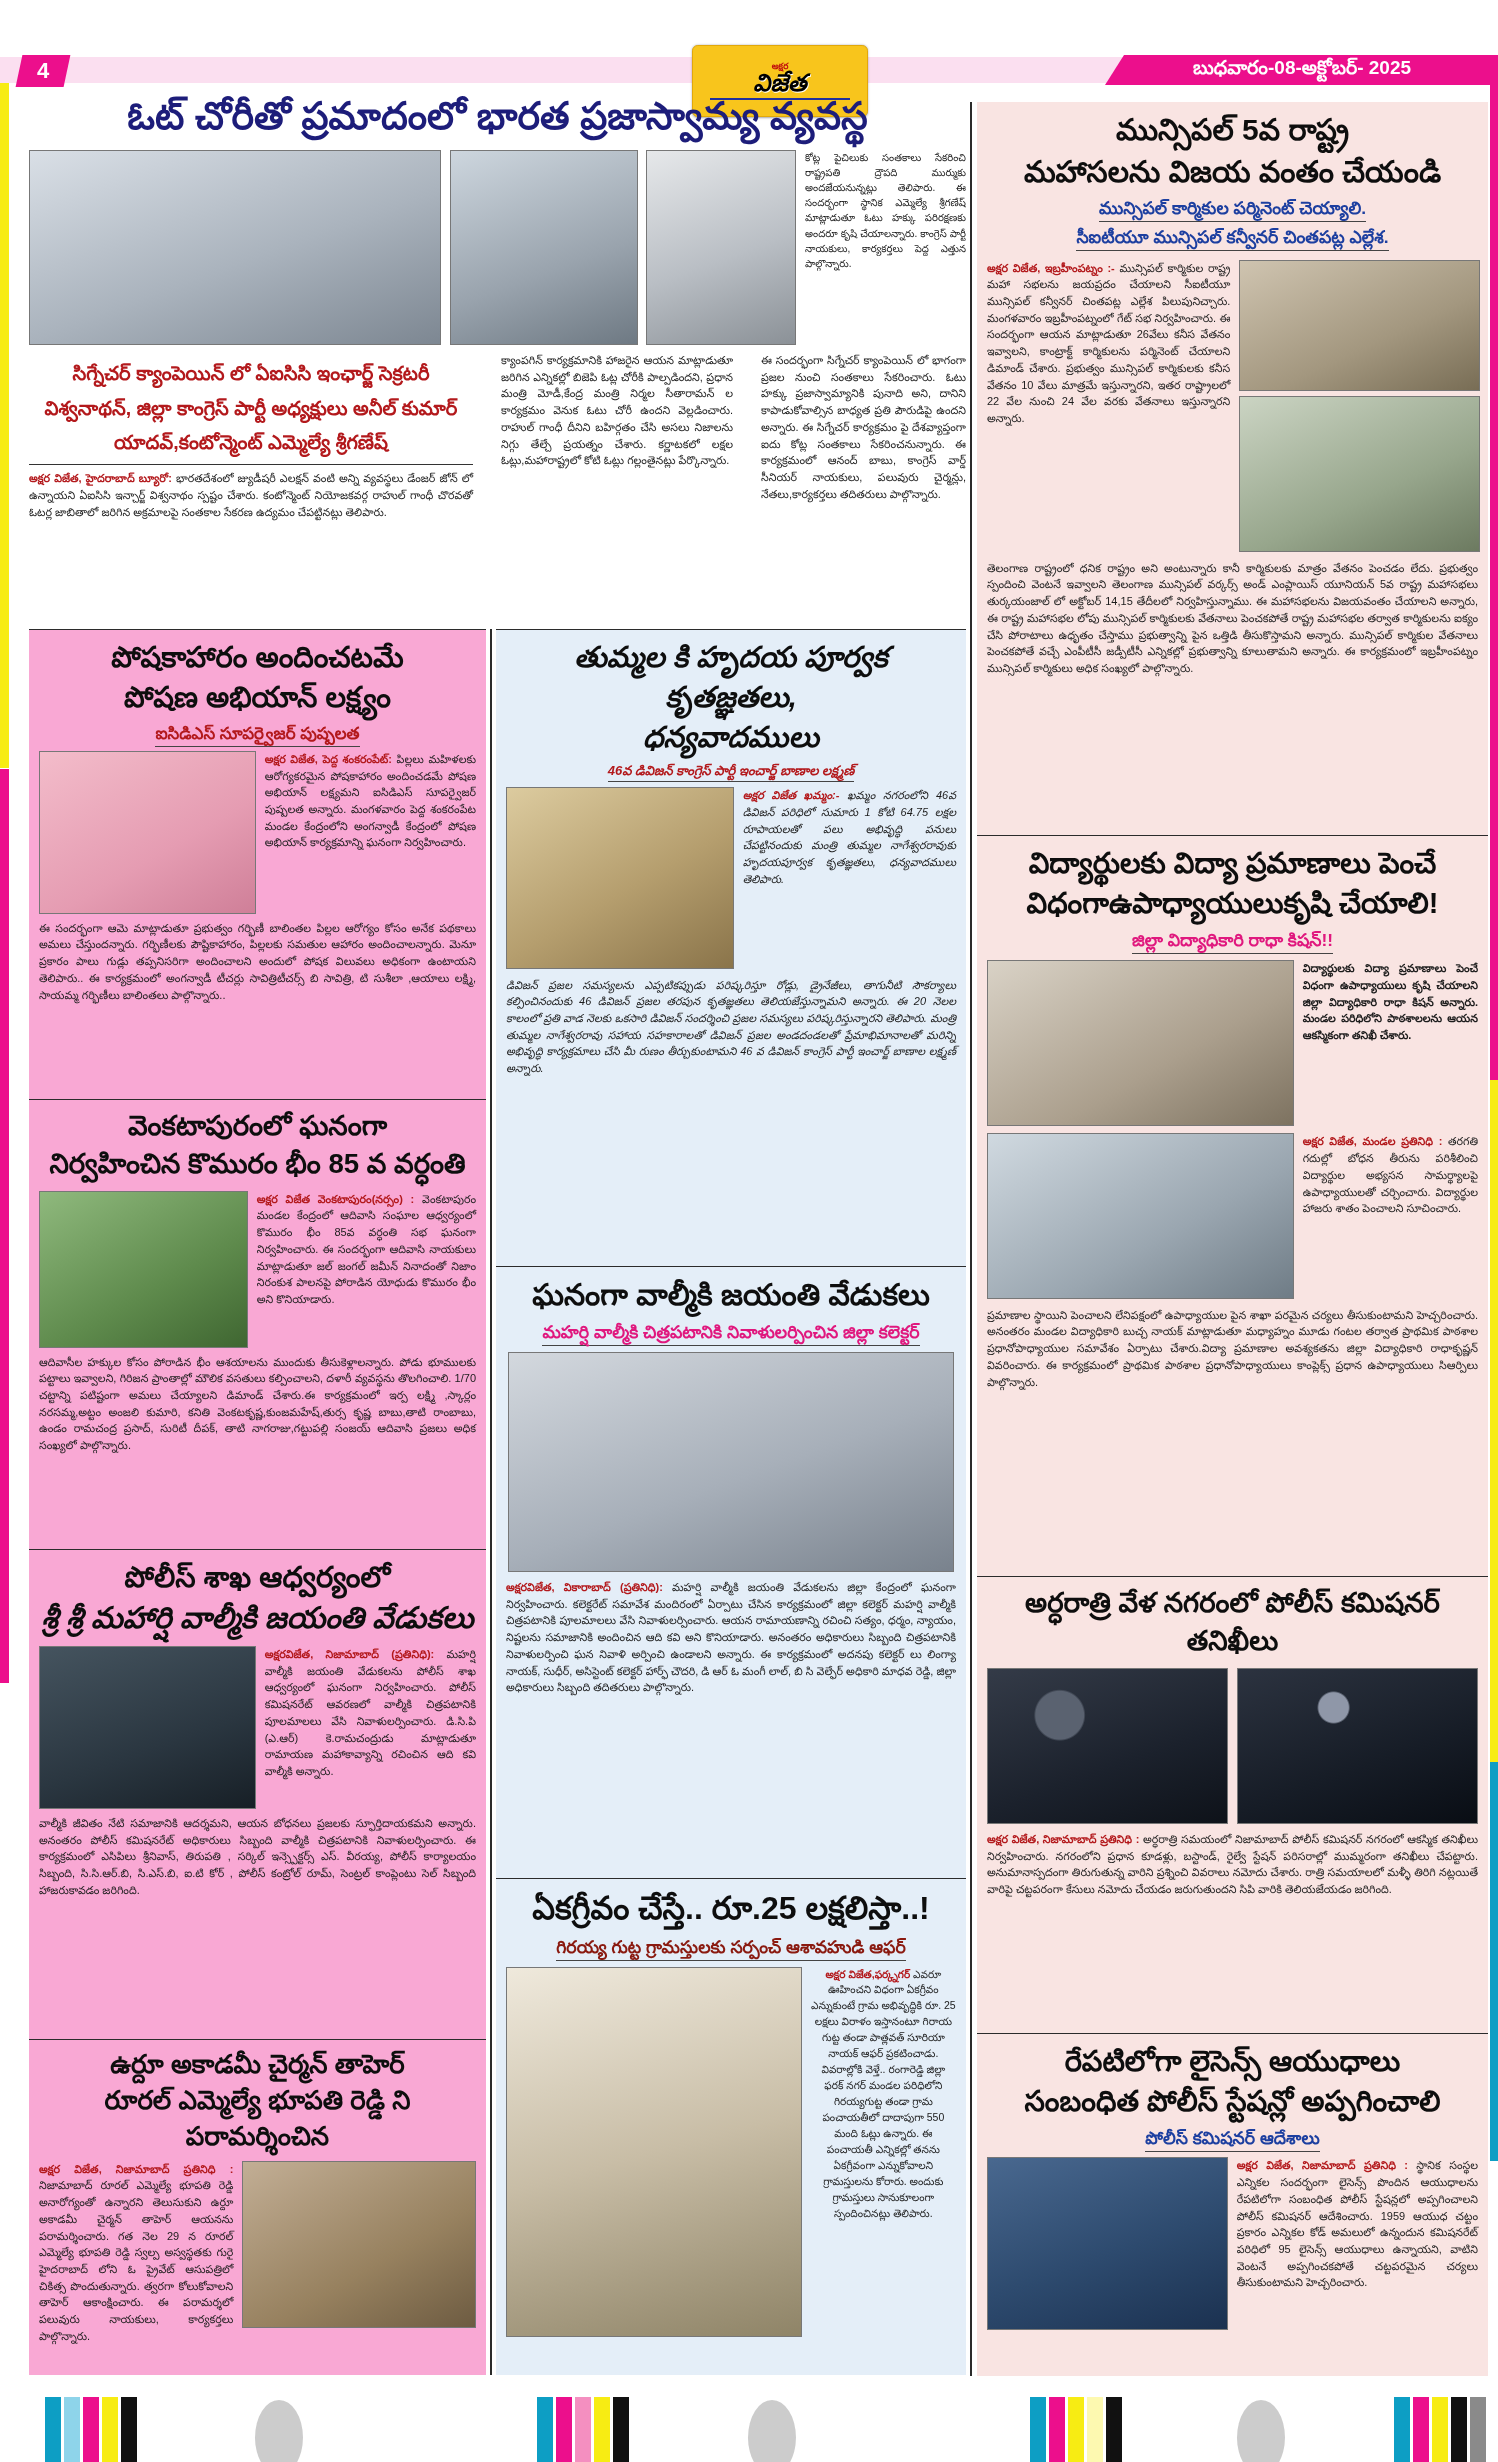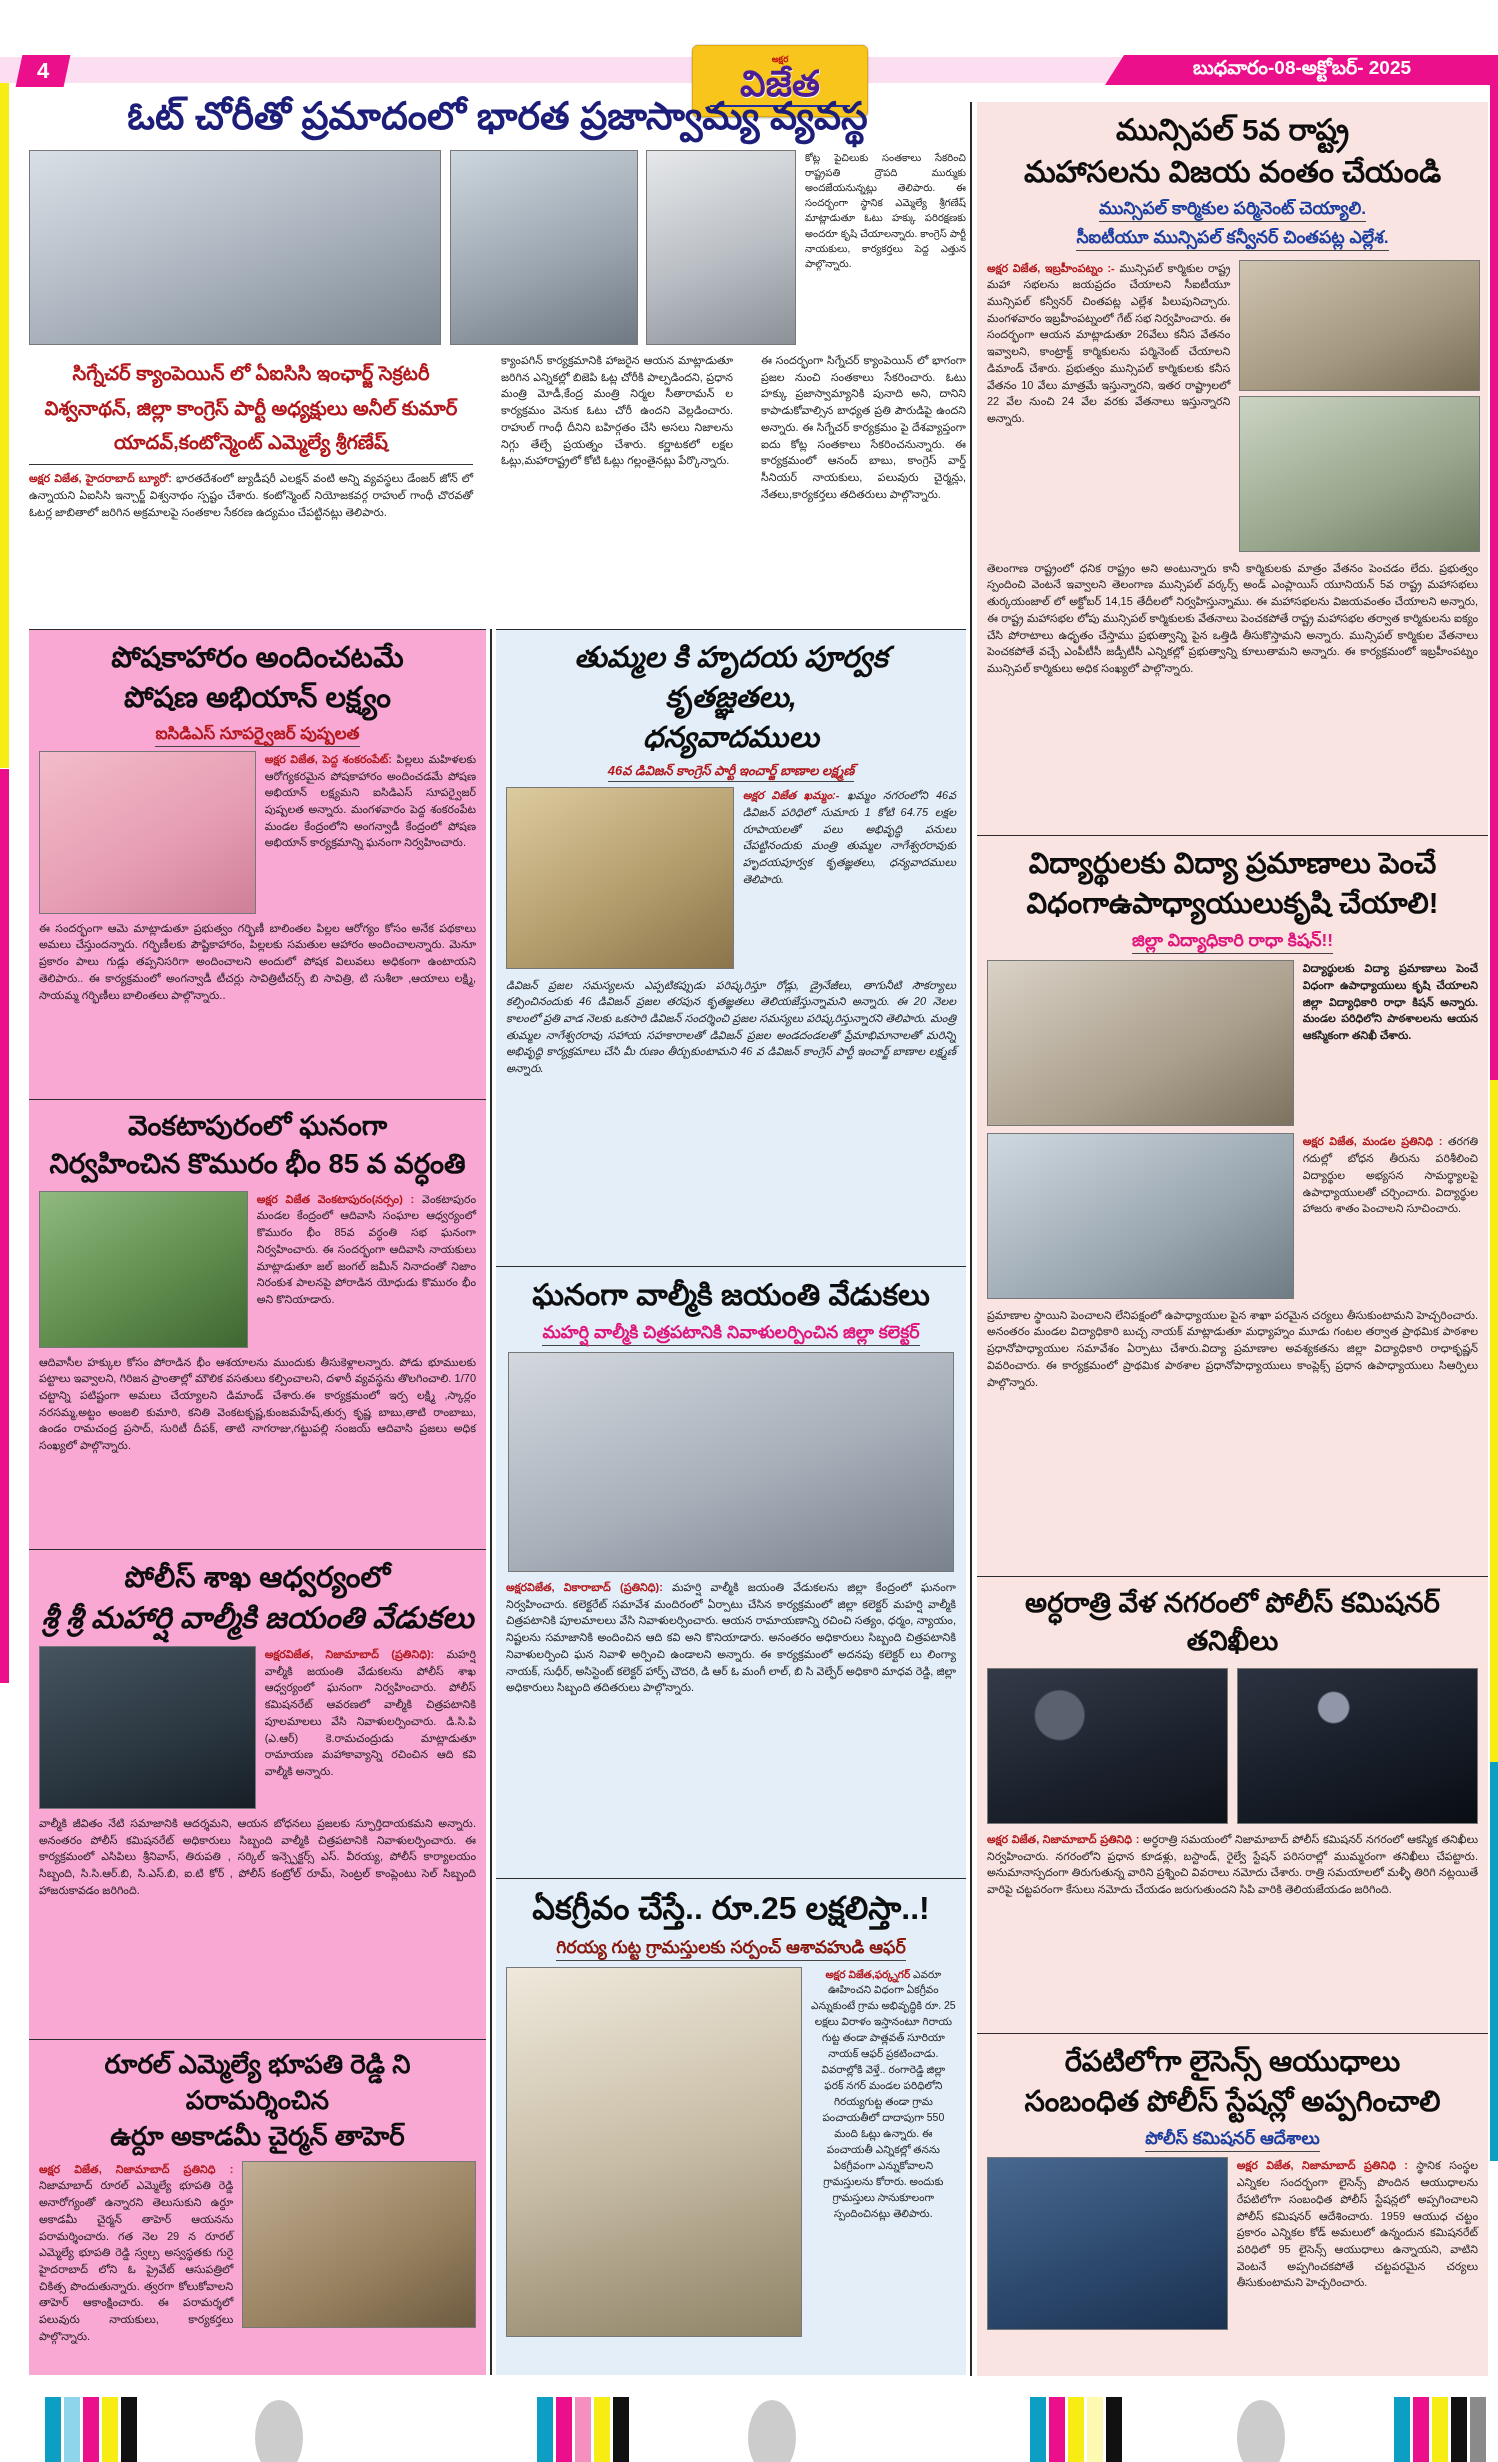--- a/index.html
+++ b/index.html
@@ -10,21 +10,21 @@
   .edge{position:absolute;width:8.7px;}
 
   
   .header-band{position:absolute;left:0;top:57px;width:1499px;height:26px;background:#fbdff0;}
   .pagenum-box{position:absolute;left:19px;top:55px;width:48px;height:32px;background:#ec0f8c;transform:skewX(-12deg);display:flex;align-items:center;justify-content:center;}
   .pagenum-box span{color:#ffffff;font-size:22px;font-weight:bold;transform:skewX(12deg);}
   .date-band{position:absolute;left:1105px;top:55px;width:394px;height:30px;background:#ec0f8c;clip-path:polygon(19px 0,100% 0,100% 100%,0 100%);display:flex;align-items:center;justify-content:center;}
   .date-band span{color:#ffffff;font-size:19px;font-weight:bold;}
   .logo-box{position:absolute;left:692px;top:45px;width:174px;height:70px;background:#f8c51c;border-radius:5.8px;border:1.5px solid #e2a80a;display:flex;flex-direction:column;align-items:center;justify-content:center;box-shadow:0 0.7px 2.2px rgba(0,0,0,.35);}
   .logo-small{font-size:8.7px;color:#c00d0d;font-weight:bold;line-height:1;}
-  .logo-main{font-size:36px;color:#4c1d95;font-weight:bold;line-height:1.1;text-shadow:0.7px 0.7px 0 #fff;}
+  .logo-main{font-size:24px;color:#000000;font-weight:bold;line-height:1.1;text-shadow:0.7px 0.7px 0 #fff;font-style:italic;}
   .logo-rule{width:80%;height:2.2px;background:#20309c;margin-top:1.5px;}
 
   
   .abs{position:absolute;box-sizing:border-box;}
   .col-block{padding:7.3px 10px;border-bottom:1.5px solid #2b2b2b;overflow:hidden;box-sizing:border-box;}
   .col-block.last{border-bottom:none;}
   .headline{font-weight:bold;color:#0e0e0e;text-align:center;line-height:1.38;}
   .headline.navy{color:#1d1d7a;}
   .subhead{font-weight:bold;text-align:center;line-height:1.4;margin:4.4px auto 2.9px;display:block;}
   .subhead .u{border-bottom:1.5px solid #444;padding-bottom:2.9px;}
@@ -134,22 +134,22 @@
         <div class="body-txt" style="flex:1;">
           <span class="byline">అక్షరవిజేత, నిజామాబాద్ (ప్రతినిధి):</span>
           <span>మహర్షి వాల్మీకి జయంతి వేడుకలను పోలీస్ శాఖ ఆధ్వర్యంలో ఘనంగా నిర్వహించారు. పోలీస్ కమిషనరేట్ ఆవరణలో వాల్మీకి చిత్రపటానికి పూలమాలలు వేసి నివాళులర్పించారు. డి.సి.పి (ఎ.ఆర్) కె.రామచంద్రుడు మాట్లాడుతూ రామాయణ మహాకావ్యాన్ని రచించిన ఆది కవి వాల్మీకి అన్నారు.</span>
         </div>
       </div>
       <div class="body-txt" style="margin-top:5.8px;">వాల్మీకి జీవితం నేటి సమాజానికి ఆదర్శమని, ఆయన బోధనలు ప్రజలకు స్ఫూర్తిదాయకమని అన్నారు. అనంతరం పోలీస్ కమిషనరేట్ అధికారులు సిబ్బంది వాల్మీకి చిత్రపటానికి నివాళులర్పించారు. ఈ కార్యక్రమంలో ఎసిపిలు శ్రీనివాస్, తిరుపతి , సర్కిల్ ఇన్స్పెక్టర్స్ ఎస్. వీరయ్య,  పోలీస్ కార్యాలయం సిబ్బంది, సి.సి.ఆర్.బి, సి.ఎస్.బి, ఐ.టి కోర్ , పోలీస్ కంట్రోల్ రూమ్, సెంట్రల్ కాంప్లెంటు సెల్ సిబ్బంది హాజరుకావడం జరిగింది.</div>
     </div>
 
     <div class="col-block last" style="height:335px;">
       <div class="headline" style="font-size:26px;">
+        <div>ఉర్దూ అకాడమీ చైర్మన్ తాహెర్</div>
         <div>రూరల్ ఎమ్మెల్యే భూపతి రెడ్డి ని పరామర్శించిన</div>
-        <div>ఉర్దూ అకాడమీ చైర్మన్ తాహెర్</div>
       </div>
       <div class="row" style="margin-top:5.8px;">
         <div class="body-txt" style="flex:1;">
           <span class="byline">అక్షర విజేత, నిజామాబాద్ ప్రతినిధి :</span>
           <span>నిజామాబాద్ రూరల్ ఎమ్మెల్యే భూపతి రెడ్డి అనారోగ్యంతో ఉన్నారని తెలుసుకుని ఉర్దూ అకాడమీ చైర్మన్ తాహెర్ ఆయనను పరామర్శించారు. గత నెల 29 న రూరల్ ఎమ్మెల్యే భూపతి రెడ్డి స్వల్ప అస్వస్థతకు గురై హైదరాబాద్ లోని ఓ ప్రైవేట్ ఆసుపత్రిలో చికిత్స పొందుతున్నారు. త్వరగా కోలుకోవాలని తాహెర్ ఆకాంక్షించారు. ఈ పరామర్శలో పలువురు నాయకులు, కార్యకర్తలు పాల్గొన్నారు.</span>
         </div>
         <div class="photo" style="width:232px;height:165px;background:linear-gradient(150deg,#c2ae95,#97815f 60%,#6d5b41);"></div>
       </div>
     </div>
   </div>

